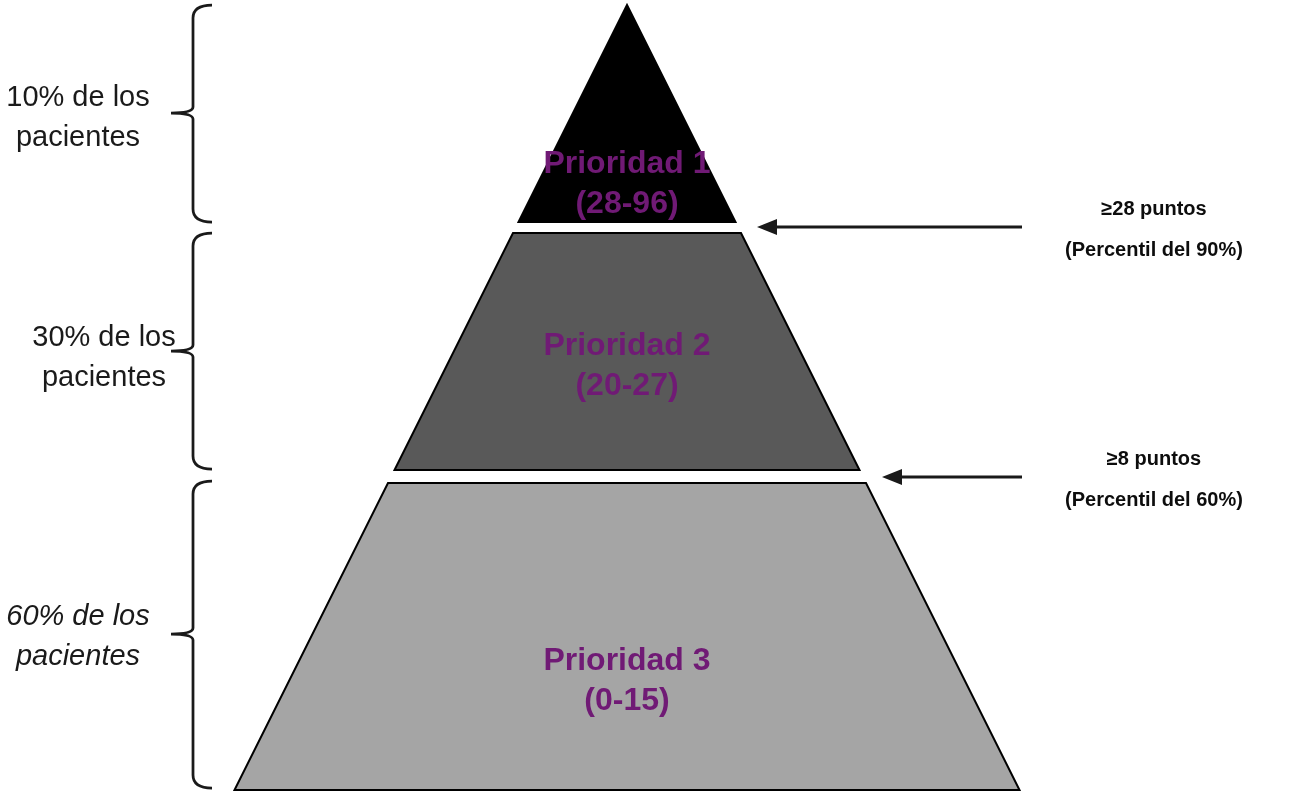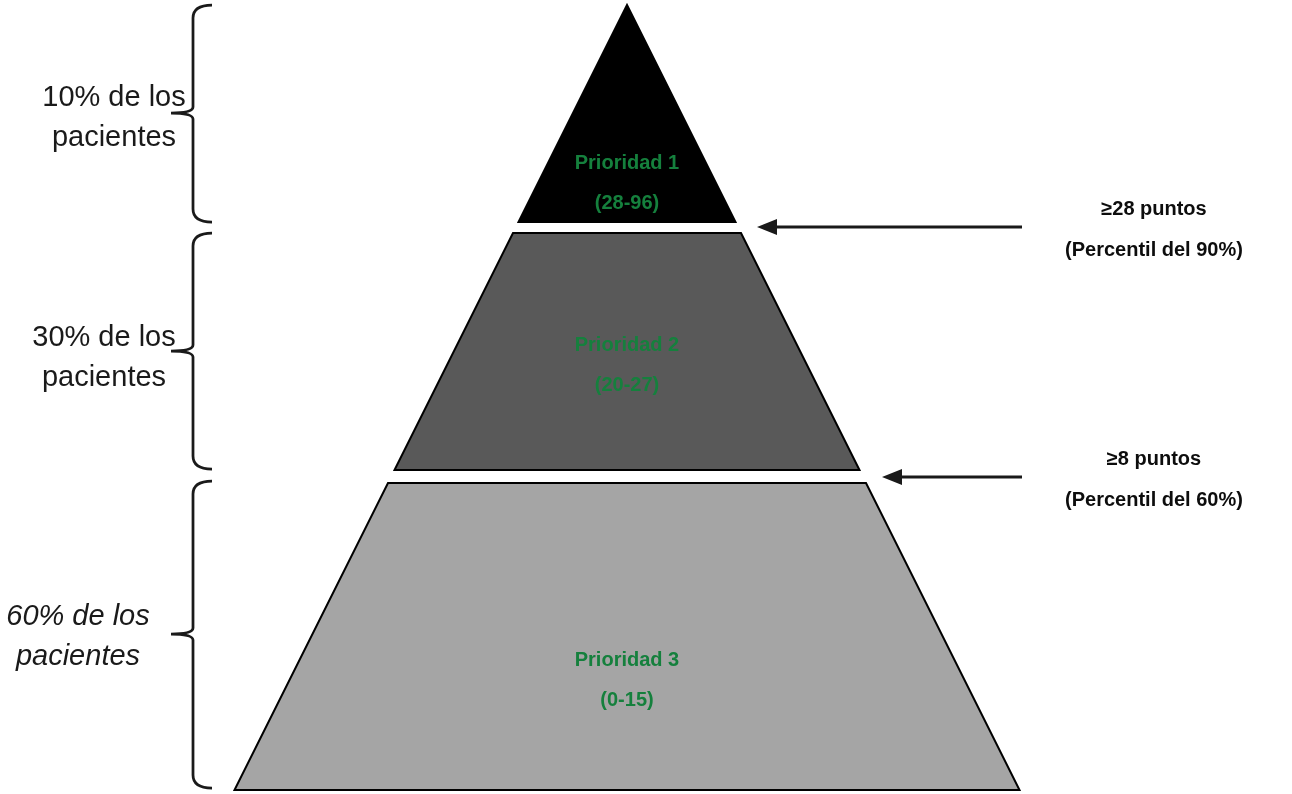--- a/index.html
+++ b/index.html
@@ -38,26 +38,26 @@
     width: 276px;
     left: 1016px;
     font-size: 20px;
     line-height: 41px;
     font-weight: 700;
     color: #0d0d0d;
   }
   .pyr-label {
     width: 300px;
     left: 477px;
-    font-size: 20px;
+    font-size: 32px;
     line-height: 40px;
     font-weight: 700;
-    color: #15803d;
+    color: #701a75;
   }
-  #left-label-1 { top: 76px; padding-left: 36px; }
+  #left-label-1 { top: 76px; }
   #left-label-2 { top: 316px; margin-left: 26px; }
   #left-label-3 { top: 595px; font-style: italic; }
   #right-label-1 { top: 188px; }
   #right-label-2 { top: 438px; }
   #pyr-label-1 { top: 142px; }
   #pyr-label-2 { top: 324px; }
   #pyr-label-3 { top: 607px; margin-top: 32px; }
 </style>
 </head>
 <body>

